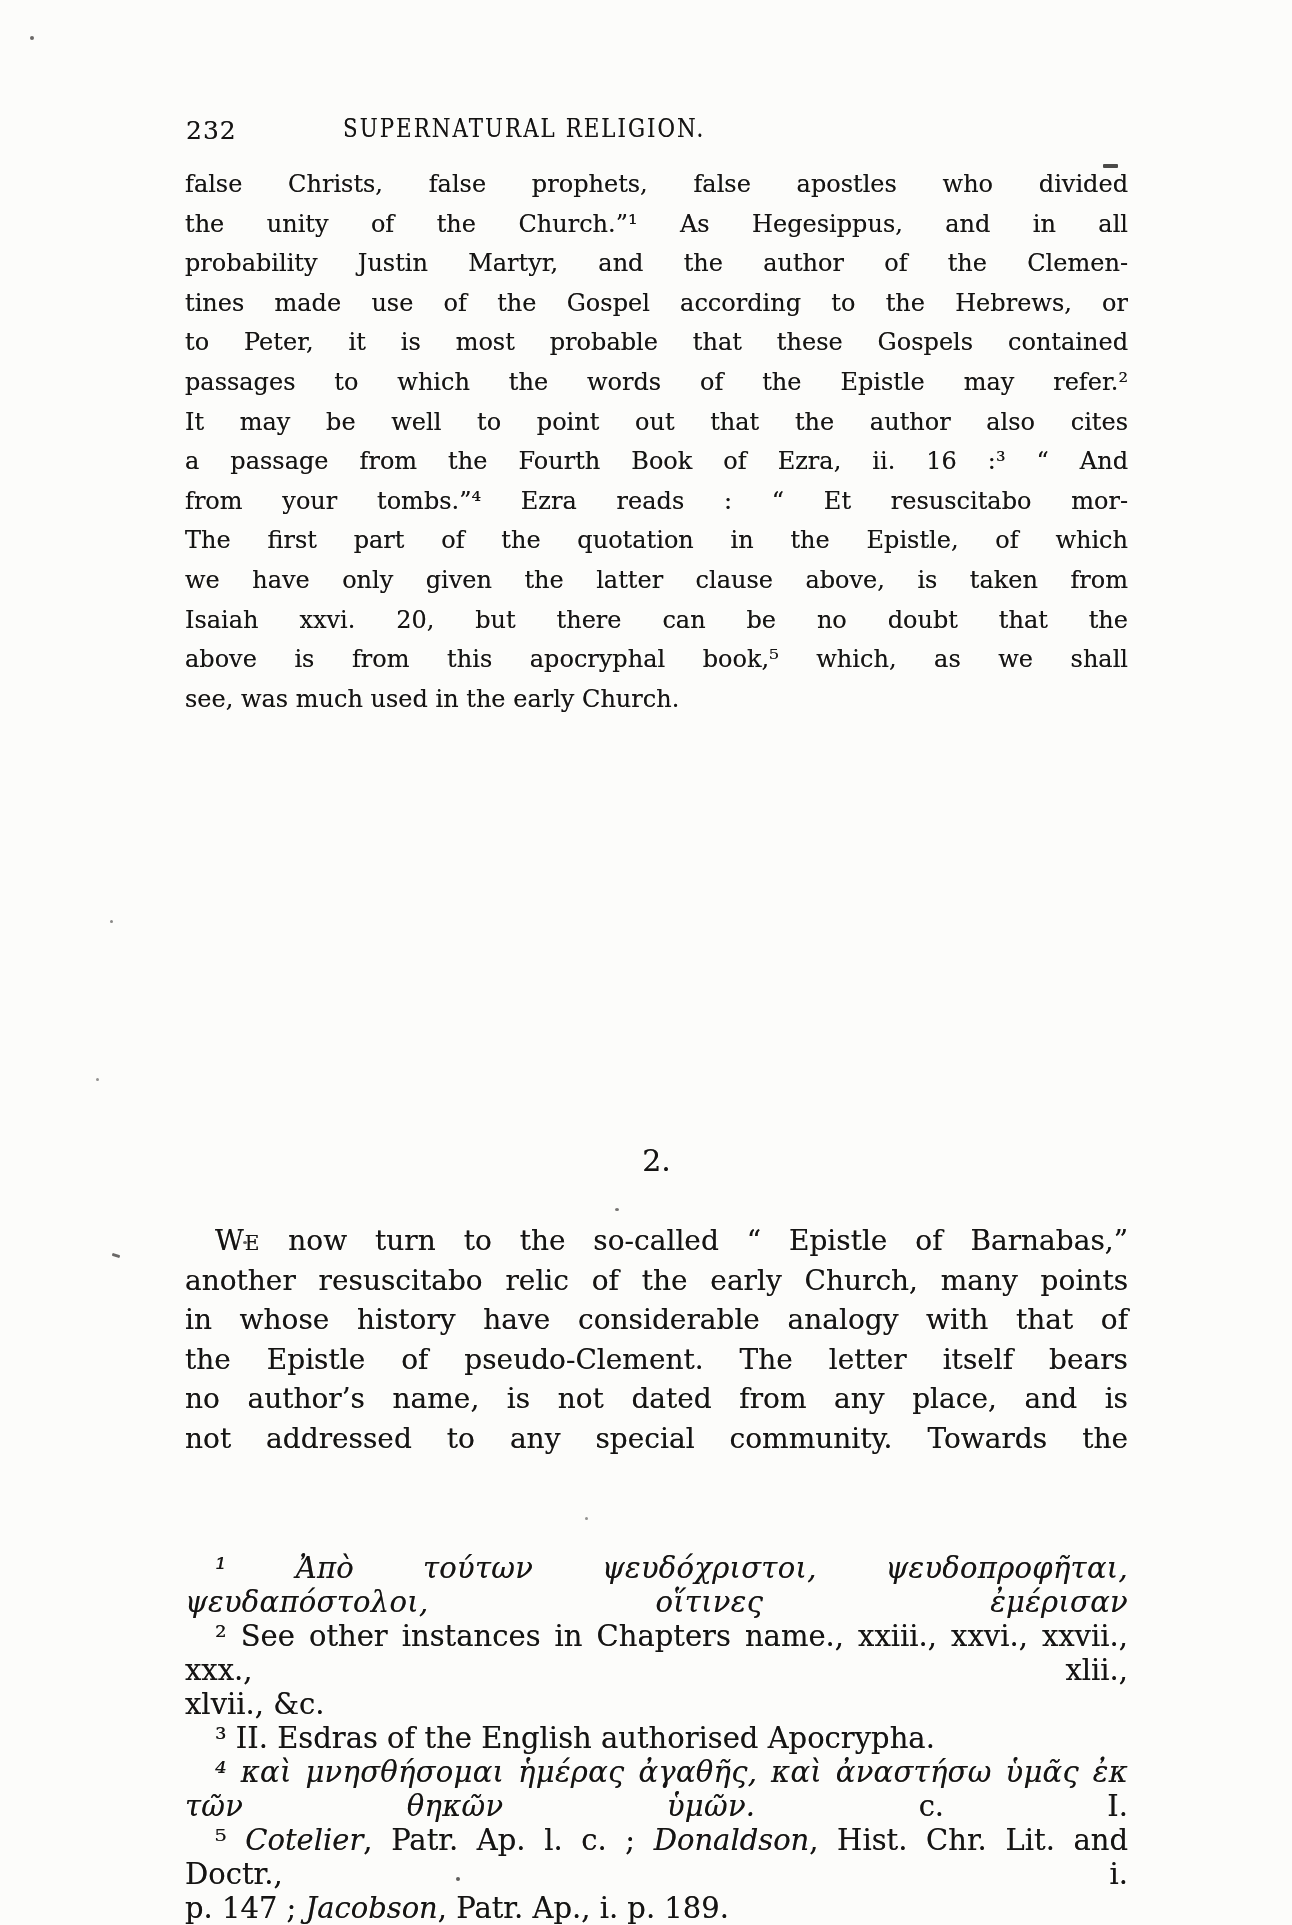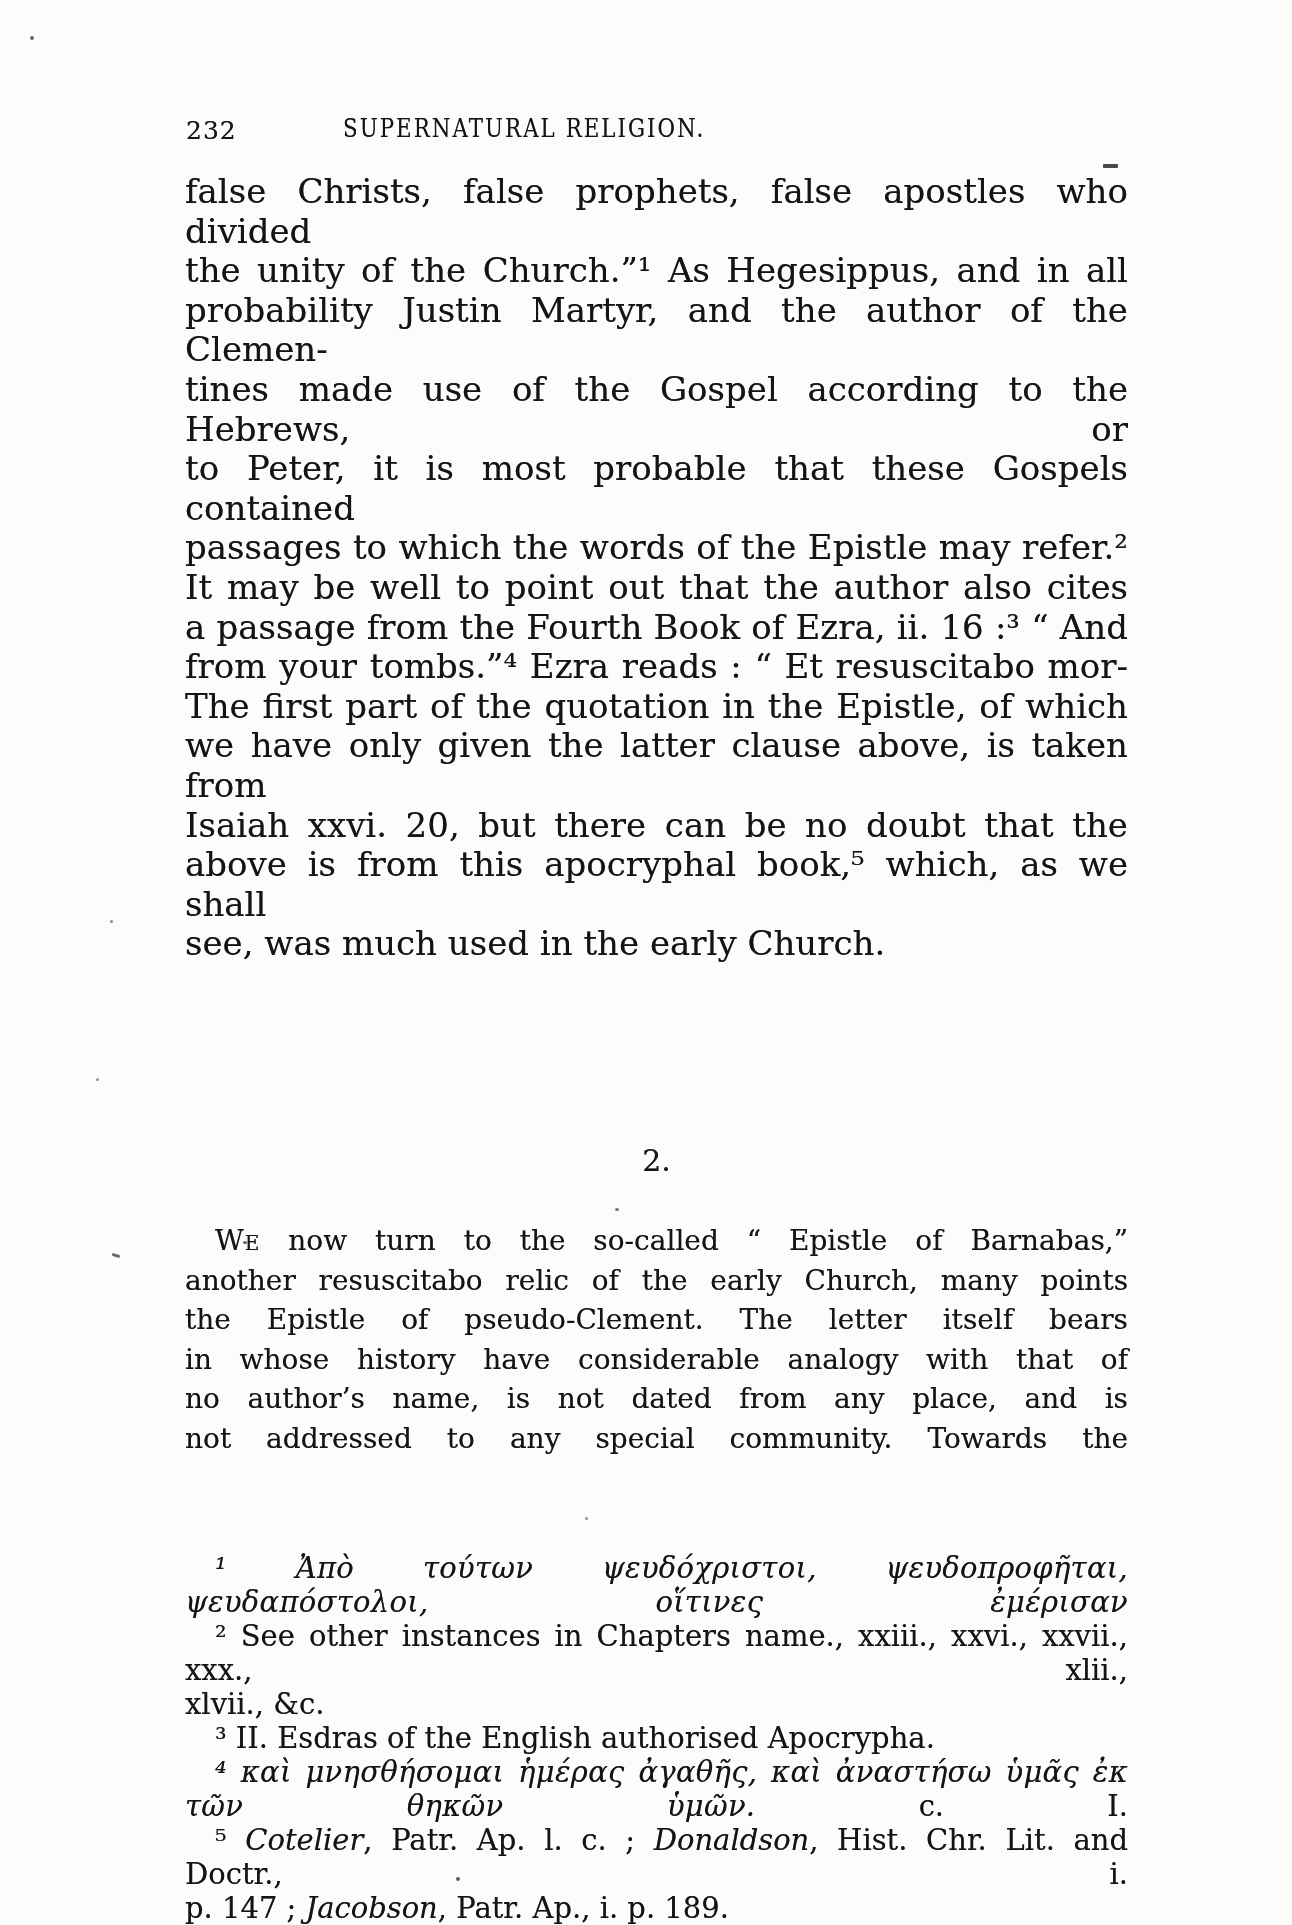--- a/index.html
+++ b/index.html
@@ -12,21 +12,21 @@
     overflow:hidden;
     text-shadow:0 0 .4px rgba(20,18,16,.55);
   }
   .abs{position:absolute;}
   .header-num{left:186px;top:116px;font-size:25px;letter-spacing:1px;}
   .header-title{
     left:343px;top:113px;font-size:26px;letter-spacing:2.5px;
     transform:scaleX(.82);transform-origin:left top;white-space:nowrap;
   }
   .col{left:185px;width:943px;}
-  .body1{top:172px;font-size:34px;line-height:39.6px;}
+  .body1{top:165px;font-size:24px;line-height:39.6px;}
   .body2{top:1221px;font-size:28px;line-height:39.6px;}
   .line{text-align:justify;text-align-last:justify;text-justify:inter-word;white-space:normal;}
   .line.endpara{text-align-last:left;}
   .indent{text-indent:30px;}
   .sec-heading{top:1143px;left:185px;width:943px;text-align:center;font-size:30px;}
   .smallcaps{font-variant:small-caps;letter-spacing:1px;}
   .footnotes{top:1551px;font-size:29px;line-height:34px;}
   .fnline{text-align:justify;text-align-last:justify;text-justify:inter-word;}
   .fnline.short{text-align-last:left;}
   .greek{font-style:italic;letter-spacing:.3px;}
@@ -58,22 +58,22 @@
     <div class="line">Isaiah xxvi. 20, but there can be no doubt that the</div>
     <div class="line">above is from this apocryphal book,⁵ which, as we shall</div>
     <div class="line endpara">see, was much used in the early Church.</div>
   </div>
 
   <div class="abs sec-heading">2.</div>
 
   <div class="abs col body2">
     <div class="line indent"><span class="smallcaps">We</span><span> now turn to the so-called “ Epistle of Barnabas,”</span></div>
     <div class="line">another resuscitabo relic of the early Church, many points</div>
+    <div class="line">in whose history have considerable analogy with that of</div>
     <div class="line">the Epistle of pseudo-Clement.  The letter itself bears</div>
-    <div class="line">in whose history have considerable analogy with that of</div>
     <div class="line">no author’s name, is not dated from any place, and is</div>
     <div class="line">not addressed to any special community.  Towards the</div>
   </div>
 
   <div class="abs col footnotes">
     <div class="fnline indent greek">¹ Ἀπὸ τούτων ψευδόχριστοι, ψευδοπροφῆται, ψευδαπόστολοι, οἵτινες ἐμέρισαν</div>
 
     <div class="fnline indent">² See other instances in Chapters name., xxiii., xxvi., xxvii., xxx., xlii.,</div>
     <div class="fnline short">xlvii., &amp;c.</div>
 

